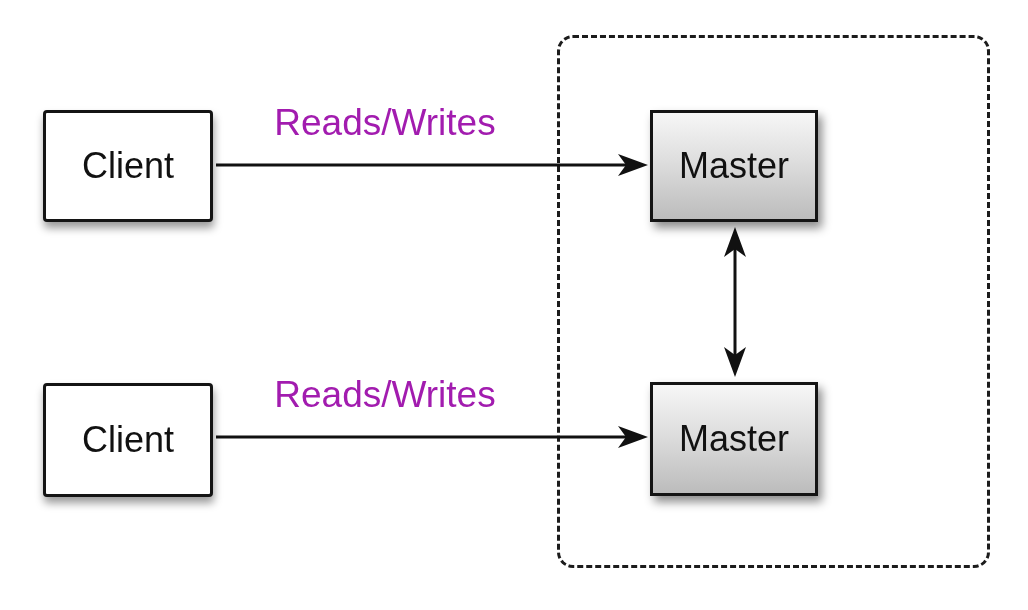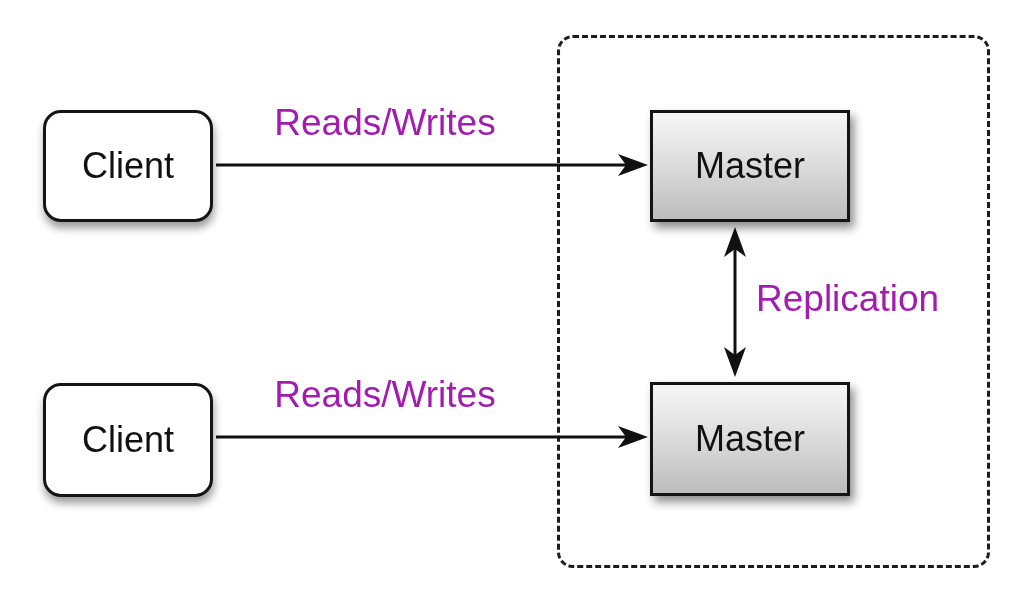--- a/index.html
+++ b/index.html
@@ -35,28 +35,28 @@
     font-size: 36px;
     line-height: 1;
     box-sizing: border-box;
     border: 3px solid #141414;
     color: #111111;
   }
   .client-node {
     width: 170px;
     height: 112px;
     left: 43px;
-    border-radius: 18px;
+    border-radius: 4px;
     background: #ffffff;
     box-shadow: 1px 6px 9px rgba(0,0,0,0.40);
   }
   .client-node.pos-1 { top: 110px; }
   .client-node.pos-2 { top: 383px; height: 114px; }
   .master-node {
-    width: 200px;
+    width: 168px;
     height: 112px;
     left: 650px;
     background: linear-gradient(180deg, #f6f6f6 0%, #dedede 45%, #bcbcbc 100%);
     box-shadow: 4px 6px 9px rgba(0,0,0,0.45);
   }
   .master-node.pos-1 { top: 110px; }
   .master-node.pos-2 { top: 382px; height: 114px; }
   .edge-layer {
     position: absolute;
     left: 0;
@@ -110,15 +110,14 @@
   </div>
   <div class="node master-node pos-1">
     <span>Master</span>
   </div>
   <div class="node master-node pos-2">
     <span>Master</span>
   </div>
 
   <div class="edge-label label-rw-1">Reads/Writes</div>
   <div class="edge-label label-rw-2">Reads/Writes</div>
-  <div class="edge-label label-replication">Replication</div>
 
 </div>
 
 </body></html>

